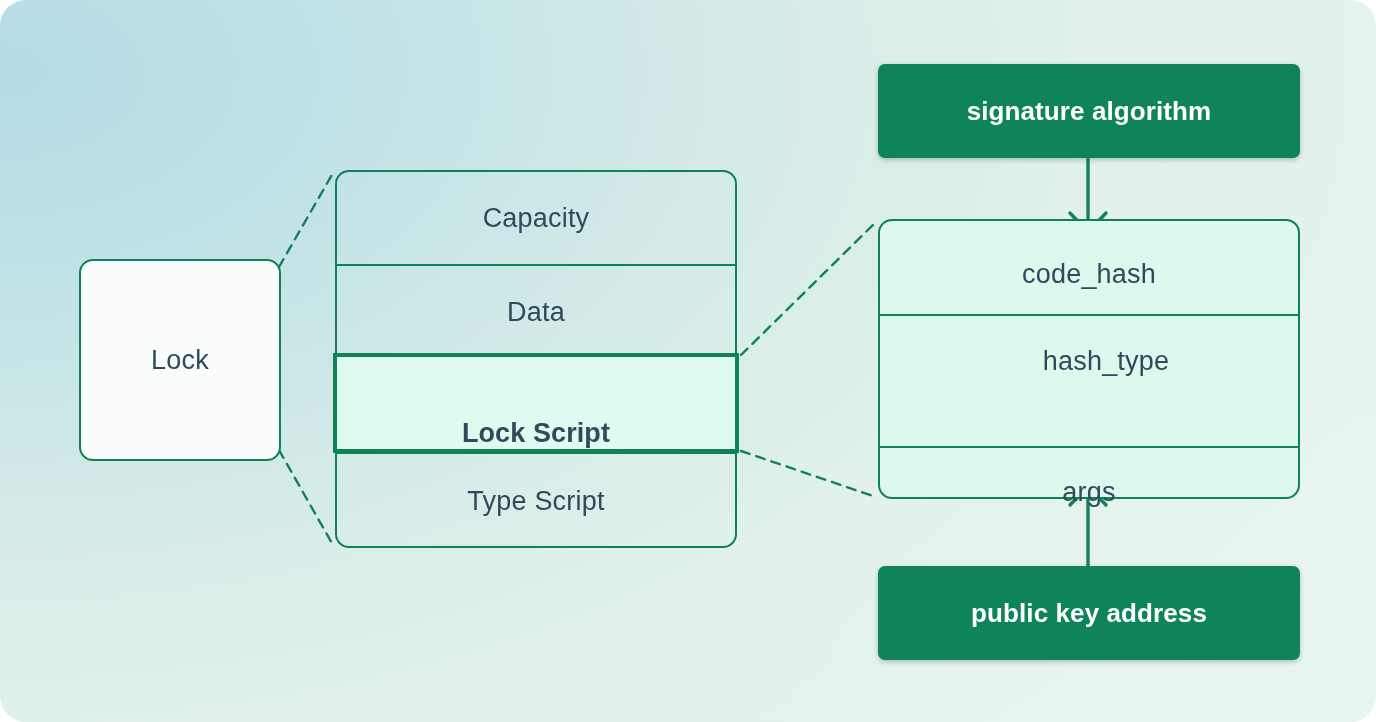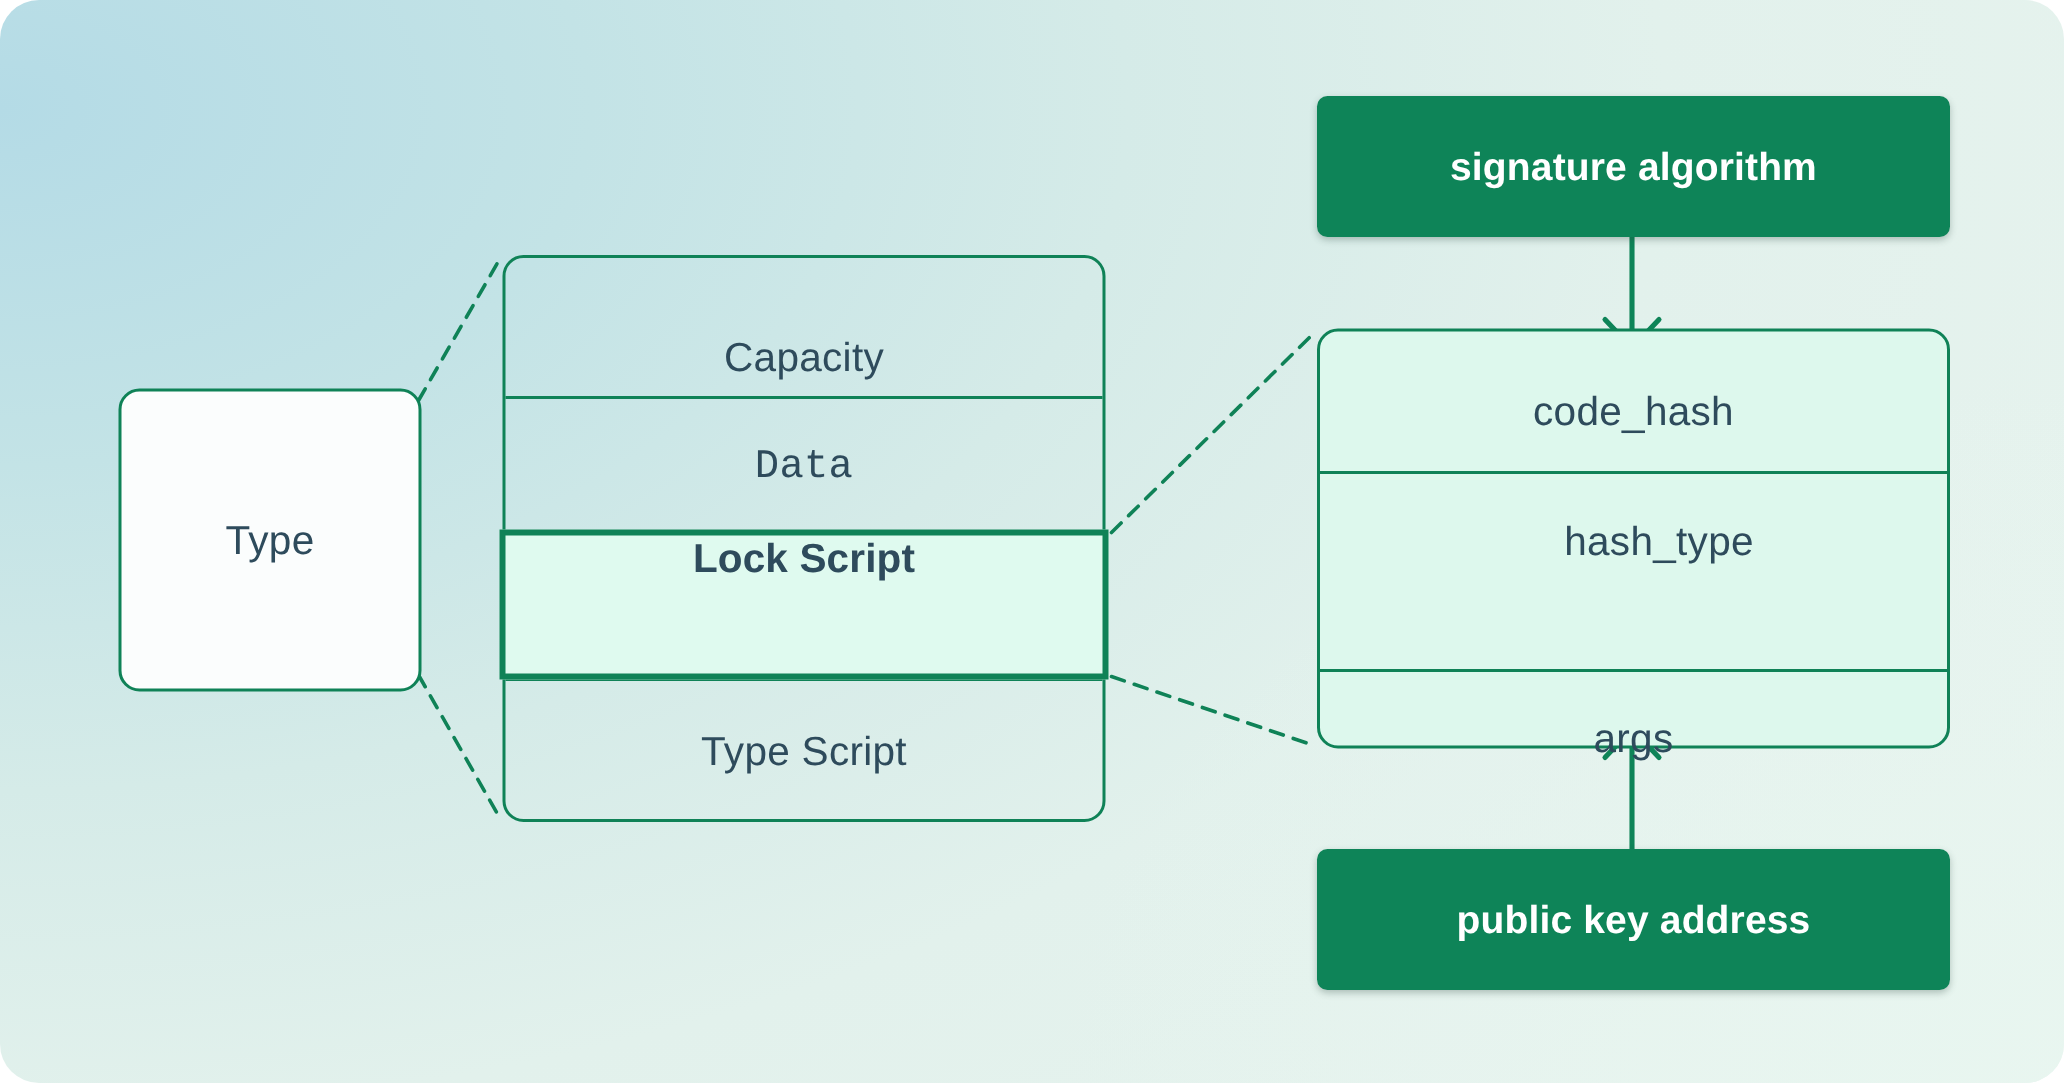--- a/index.html
+++ b/index.html
@@ -73,39 +73,39 @@
     left: 0;
     width: 100%;
     box-sizing: border-box;
     display: flex;
     align-items: center;
     justify-content: center;
     font-size: 27px;
     color: #2e4b5c;
     letter-spacing: .2px;
   }
-  .struct-row.r1 { top: 0px;   height: 92px; margin-top: 20px;  }
-  .struct-row.r2 { top: 92px;  height: 94px; border-top: 2px solid #0f8257; font-family: Liberation Mono, monospace; }
+  .struct-row.r1 { top: 0px;   height: 92px;  }
+  .struct-row.r2 { top: 92px;  height: 94px; border-top: 2px solid #0f8257; }
   .struct-row.r4 { top: 280px; height: 96px; border-top: 2px solid #0f8257; }
 
   
   .lock-row {
     position: absolute;
     left: 333px;
     top: 353px;
     width: 406px;
     height: 100px;
     box-sizing: border-box;
     background: #dffaef;
     border-top: 4px solid #0f8257;
     border-bottom: 4px solid #0f8257;
     border-left: 4px solid #0f8257;
     border-right: 4px solid #0f8257;
     display: flex;
-    align-items: flex-start;
+    align-items: flex-end;
     justify-content: center;
     z-index: 4;
   }
   .lock-row .lbl {
     font-size: 27px;
     font-weight: 700;
     color: #2e4b5c;
     letter-spacing: .1px;
   }
 
@@ -170,21 +170,21 @@
     <line x1="741" y1="451" x2="876" y2="497" stroke="#0f8257" stroke-width="2.4" stroke-dasharray="9 7" stroke-linecap="round"></line>
 
     <line x1="1088" y1="158" x2="1088" y2="231" stroke="#0e8458" stroke-width="3.4" stroke-linecap="butt"></line>
     <polyline points="1070,213 1088,232 1106,213" fill="none" stroke="#0e8458" stroke-width="3.4" stroke-linecap="round" stroke-linejoin="round"></polyline>
 
     <line x1="1088" y1="566" x2="1088" y2="487" stroke="#0e8458" stroke-width="3.4" stroke-linecap="butt"></line>
     <polyline points="1070,505 1088,486 1106,505" fill="none" stroke="#0e8458" stroke-width="3.4" stroke-linecap="round" stroke-linejoin="round"></polyline>
   </svg>
 
   <div class="cell-box">
-    <span class="lbl">Type</span>
+    <span class="lbl">Lock</span>
   </div>
 
   <div class="struct">
     <div class="struct-row r1">
       <span>Capacity</span>
     </div>
     <div class="struct-row r2">
       <span>Data</span>
     </div>
     <div class="struct-row r4">

